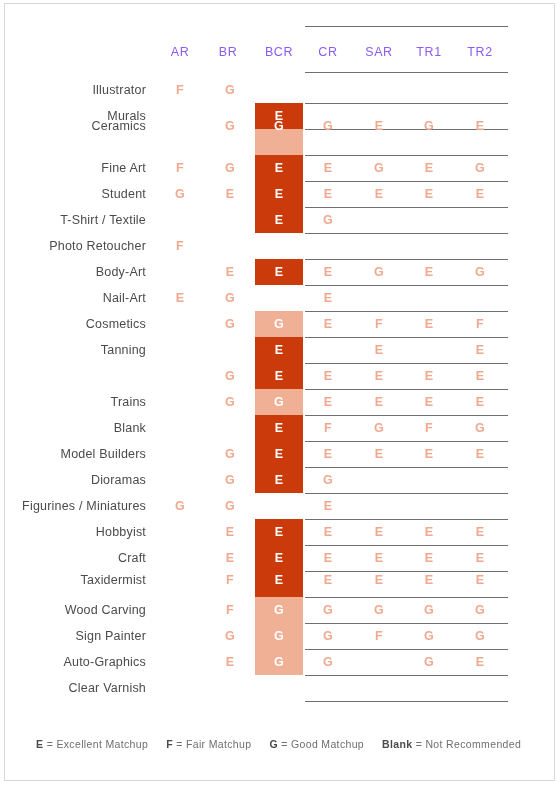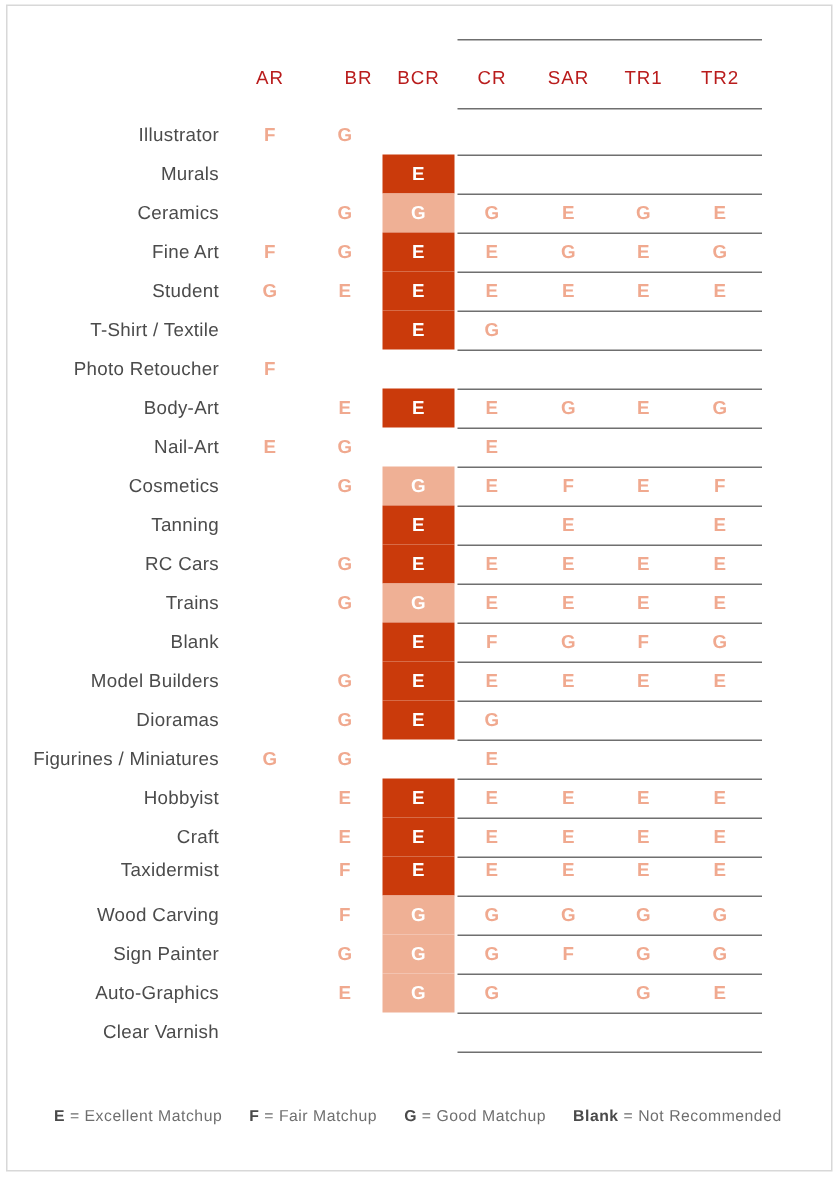--- a/index.html
+++ b/index.html
@@ -76,21 +76,21 @@
     height: 30px;
   }
   .head-cell {
     position: absolute;
     top: 0;
     height: 30px;
     line-height: 30px;
     width: 48px;
     text-align: center;
     font-size: 12.5px;
-    color: #b91c1c;
+    color: #8b5cf6;
     letter-spacing: 0.6px;
   }
 
   
   .band-chip {
     position: absolute;
     left: 255px;
     width: 48px;
     height: 26px;
   }
@@ -131,21 +131,21 @@
 <body>
 
 <div id="page">
   <div id="frame"></div>
 
   <div id="matrix">
       <div class="rule" style="top: 26px;"></div>
       <div class="rule" style="top: 72px;"></div>
       <div class="head-row" style="position: absolute; top: 37px; left: 0px; width: 560px;">
         <div class="head-cell" style="left: 156px;">AR</div>
-        <div class="head-cell" style="left: 215px;">BR</div>
+        <div class="head-cell" style="left: 204px;">BR</div>
         <div class="head-cell" style="left: 255px;">BCR</div>
         <div class="head-cell" style="left: 304px;">CR</div>
         <div class="head-cell" style="left: 355px;">SAR</div>
         <div class="head-cell" style="left: 405px;">TR1</div>
         <div class="head-cell" style="left: 456px;">TR2</div>
       </div>
       <div class="grid-row" style="position: absolute; left: 0px; top: 77px; width: 560px;">
         <div class="row-label">Illustrator</div>
         <div class="cell" style="left: 156px;">F</div>
         <div class="cell" style="left: 206px;">G</div>
@@ -162,21 +162,21 @@
         <div class="cell" style="left: 156px;"></div>
         <div class="cell" style="left: 206px;"></div>
         <div class="cell strong" style="left: 255px;">E</div>
         <div class="cell" style="left: 304px;"></div>
         <div class="cell" style="left: 355px;"></div>
         <div class="cell" style="left: 405px;"></div>
         <div class="cell" style="left: 456px;"></div>
       </div>
       <div class="rule" style="top: 129px;"></div>
       <div class="band-chip g" style="top: 129px;"></div>
-      <div class="grid-row" style="position: absolute; left: 0px; top: 129px; width: 476px;">
+      <div class="grid-row" style="position: absolute; left: 0px; top: 113px; width: 476px;">
         <div class="row-label">Ceramics</div>
         <div class="cell" style="left: 156px;"></div>
         <div class="cell" style="left: 206px;">G</div>
         <div class="cell strong" style="left: 255px;">G</div>
         <div class="cell" style="left: 304px;">G</div>
         <div class="cell" style="left: 355px;">E</div>
         <div class="cell" style="left: 405px;">G</div>
         <div class="cell" style="left: 456px;">E</div>
       </div>
       <div class="rule" style="top: 155px;"></div>
@@ -269,21 +269,20 @@
         <div class="cell" style="left: 206px;"></div>
         <div class="cell strong" style="left: 255px;">E</div>
         <div class="cell" style="left: 304px;"></div>
         <div class="cell" style="left: 355px;">E</div>
         <div class="cell" style="left: 405px;"></div>
         <div class="cell" style="left: 456px;">E</div>
       </div>
       <div class="rule" style="top: 363px;"></div>
       <div class="band-chip e" style="top: 363px;"></div>
       <div class="grid-row" style="position: absolute; left: 0px; top: 363px; width: 560px;">
-        <div class="row-label">RC Cars</div>
         <div class="cell" style="left: 156px;"></div>
         <div class="cell" style="left: 206px;">G</div>
         <div class="cell strong" style="left: 255px;">E</div>
         <div class="cell" style="left: 304px;">E</div>
         <div class="cell" style="left: 355px;">E</div>
         <div class="cell" style="left: 405px;">E</div>
         <div class="cell" style="left: 456px;">E</div>
       </div>
       <div class="rule" style="top: 389px;"></div>
       <div class="band-chip g" style="top: 389px;"></div>

